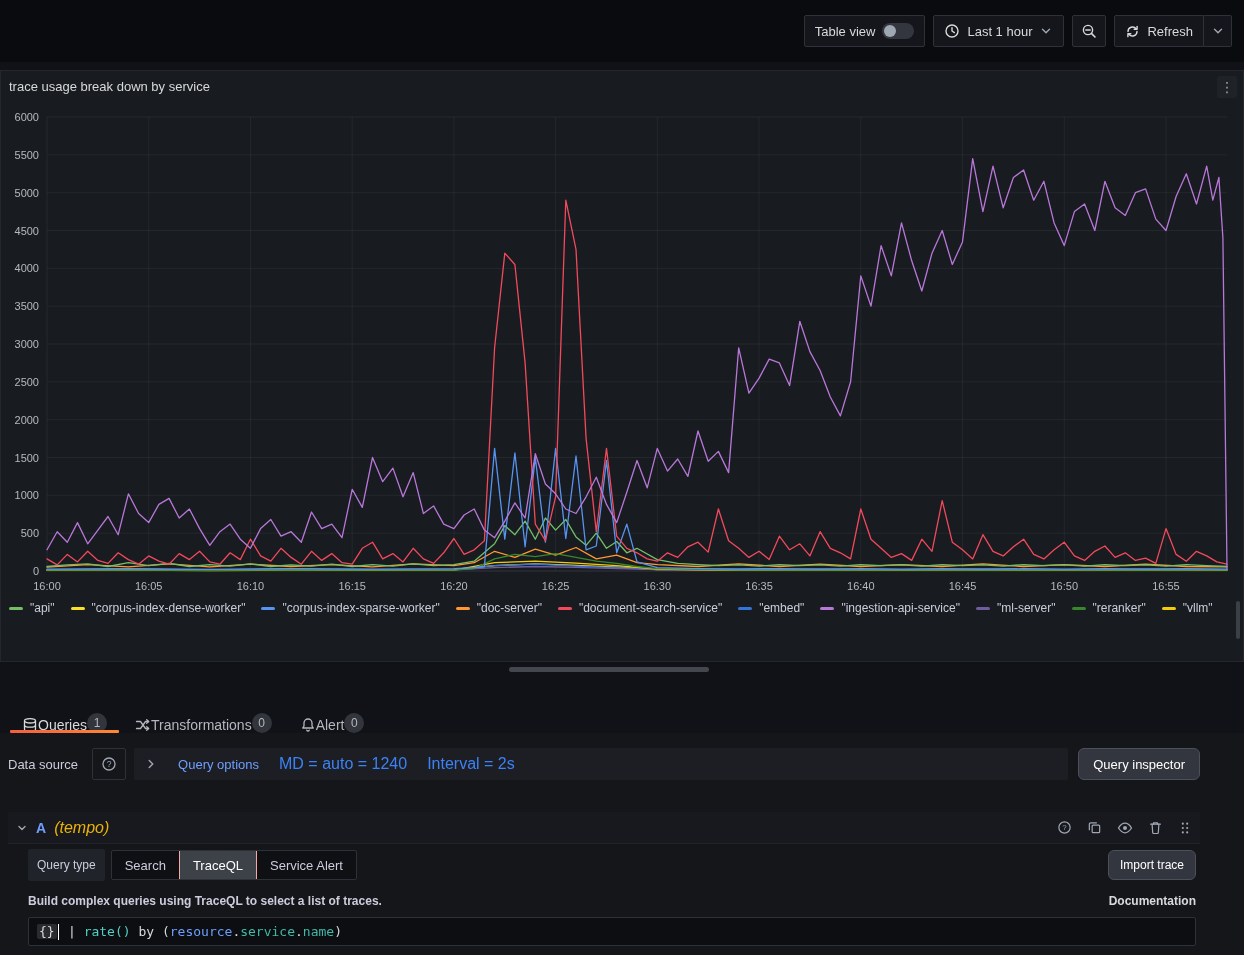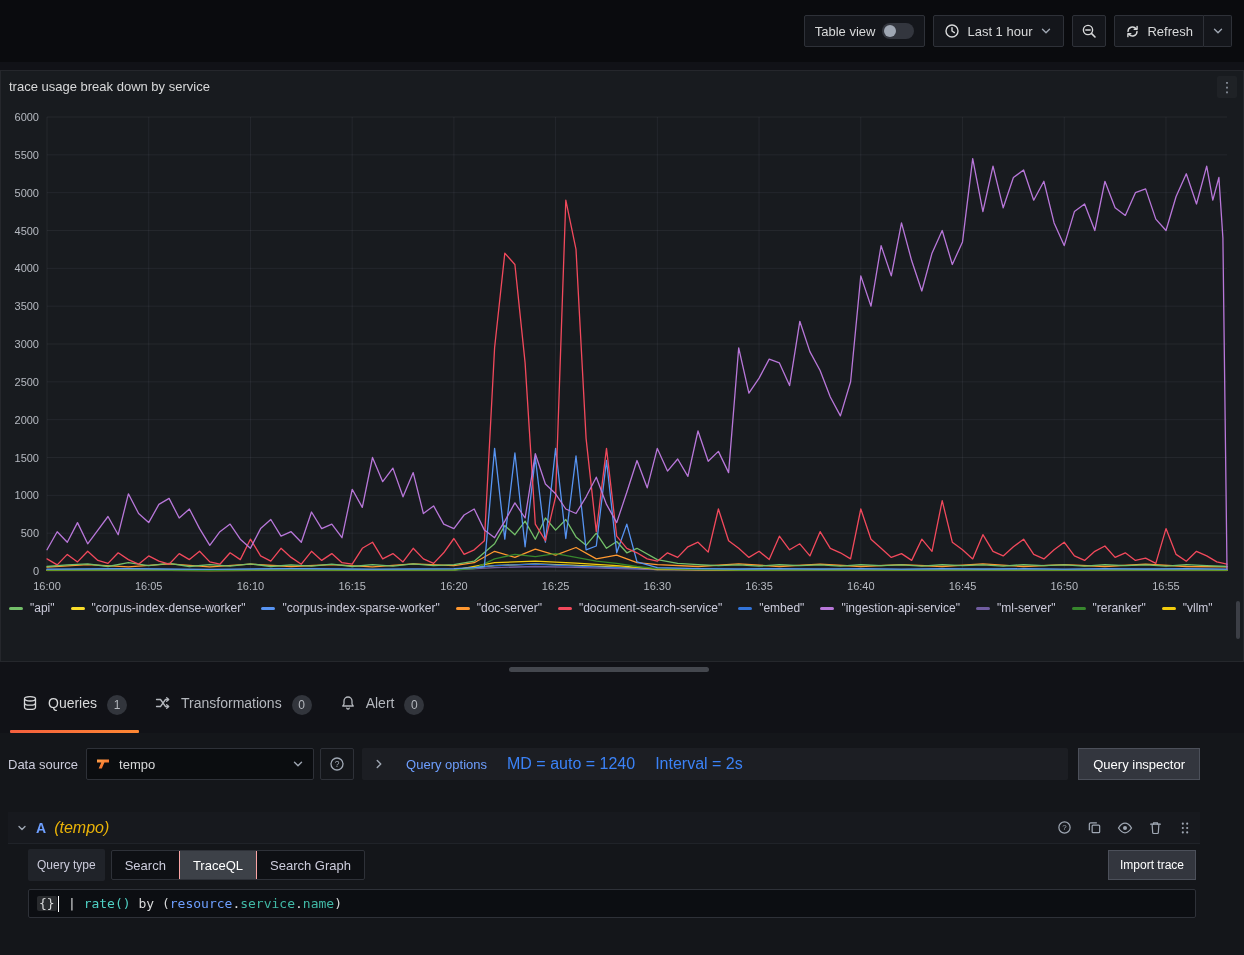--- a/index.html
+++ b/index.html
@@ -43,21 +43,21 @@
   .legend-scroll { position:absolute; right:3px; top:530px; width:4px; height:38px;
     background:#3c3f46; border-radius:2px; }
 
   
   .resize-handle { position:absolute; top:667px; left:509px; width:200px; height:5px;
     background:#44474e; border-radius:3px; cursor:row-resize; }
 
   
   .tabs { position:absolute; top:695px; left:0; right:0; height:38px;
     display:flex; align-items:stretch; padding-left:8px; }
-  .tab { display:flex; align-items:flex-start; gap:10px; padding:0 14px; position:relative;
+  .tab { display:flex; align-items:flex-end; gap:0; padding:0 14px; position:relative;
     font-size:14px; color:#b4b7bd; cursor:pointer; }
   .tab.active { color:#d8d9da; }
   .tab.active::after { content:''; position:absolute; left:2px; right:2px; bottom:0; height:3px;
     background:linear-gradient(90deg,#f55f3e 0%,#ff8833 100%); border-radius:1px; }
   .badge { min-width:20px; height:20px; border-radius:10px; background:#32353c;
     display:flex; align-items:center; justify-content:center; font-size:12px;
     color:#b4b7bd; padding:0 6px; }
 
   
   .lower { position:absolute; top:733px; left:0; right:0; bottom:0; background:#14161a; }
@@ -67,21 +67,21 @@
     border-radius:2px; display:flex; align-items:center; gap:8px; padding:0 8px; cursor:pointer; }
   .ds-picker .ds-name { font-weight:500; color:#d8d9da; }
   .ds-picker .chev { margin-left:auto; color:#9fa7b3; display:flex; }
   .icon-btn { width:34px; height:32px; border:1px solid #2e3138; border-radius:2px;
     background:transparent; display:flex; align-items:center; justify-content:center;
     margin-left:6px; color:#9fa7b3; cursor:pointer; }
   .qo-bar { flex:1; height:32px; margin-left:8px; display:flex; align-items:center; gap:20px;
     background:rgba(204,204,220,0.05); border-radius:2px; padding:0 10px; cursor:pointer; }
   .qo-link { color:#6e9fff; }
   .qo-sum { color:#3b82f6; font-size:16px; }
-  .sec-btn { height:32px; background:#33363e; border:1px solid #4c505a; border-radius:0;
+  .sec-btn { height:32px; background:#33363e; border:1px solid #4c505a; border-radius:6px;
     color:#ffffff; font-weight:500; font-size:13px; padding:0 14px; margin-left:10px;
     cursor:pointer; font-family:"Liberation Sans",sans-serif; white-space:nowrap; }
 
   .qrow { display:flex; align-items:center; gap:8px; margin:31px 44px 0 8px; height:32px;
     background:#17191e; border-bottom:1px solid #202329; padding:0 8px; }
   .refid { color:#6e9fff; font-weight:700; font-size:14px; }
   .dshint { color:#eab308; font-style:italic; font-size:16px; margin-left:0; }
   .qicons { margin-left:auto; display:flex; align-items:center; gap:15px; color:#9fa7b3; }
   .qicons > span { display:flex; cursor:pointer; }
 
@@ -307,39 +307,20 @@
     </span>
     <span>Alert</span>
     <span class="badge">0</span>
   </div>
 </div>
 
 <div class="lower">
 
   <div class="ds-row">
     <span class="ds-label">Data source</span>
-    <div class="ds-picker">
-      <span style="display:flex">
-        <svg width="16" height="16" viewBox="0 0 16 16">
-            <defs>
-              <linearGradient id="tg" x1="0" y1="0" x2="1" y2="1">
-                <stop offset="0" stop-color="#ffa24b"></stop>
-                <stop offset="1" stop-color="#f25e1f"></stop>
-              </linearGradient>
-            </defs>
-            <path d="M2 3.5 h12 v3 h-4.6 l-2.6 6 h-3.1 l2.6 -6 H2 Z" fill="url(#tg)"></path>
-          </svg>
-      </span>
-      <span class="ds-name">tempo</span>
-      <span class="chev">
-        <svg width="14" height="14" viewBox="0 0 16 16">
-            <path d="M4 6 l4 4 4-4" fill="none" stroke="currentColor" stroke-width="1.6" stroke-linecap="round" stroke-linejoin="round"></path>
-          </svg>
-      </span>
-    </div>
     <div class="icon-btn">
       <span style="display:flex">
         <svg width="16" height="16" viewBox="0 0 16 16">
             <circle cx="8" cy="8" r="6" fill="none" stroke="currentColor" stroke-width="1.3"></circle>
             <text x="8" y="11" text-anchor="middle" font-size="8.5" fill="currentColor">?</text>
           </svg>
       </span>
     </div>
     <div class="qo-bar">
       <span style="display:flex;color:#9fa7b3">
@@ -400,20 +381,24 @@
       </span>
     </div>
   </div>
 
   <div class="qbody">
     <div class="qtype-row">
       <span class="inline-label">Query type</span>
       <div class="radiogroup">
         <div class="seg">Search</div>
         <div class="seg active">TraceQL</div>
-        <div class="seg">Search Graph</div>
+        <div class="seg">Service Alert</div>
       </div>
       <button class="sec-btn import-btn">Import trace</button>
     </div>
+    <div class="desc-row">
+      <span>Build complex queries using TraceQL to select a list of traces.</span>
+      <span class="doc">Documentation</span>
+    </div>
     <div class="codebox" id="codebox"><span class="tok-hl" style="color: rgb(216, 217, 218);">{}</span><span class="caret"></span><span style="color: rgb(216, 217, 218);"> | </span><span style="color: rgb(79, 209, 197);">rate()</span><span style="color: rgb(216, 217, 218);"> by </span><span style="color: rgb(216, 217, 218);">(</span><span style="color: rgb(110, 159, 255);">resource</span><span style="color: rgb(216, 217, 218);">.</span><span style="color: rgb(65, 185, 166);">service</span><span style="color: rgb(216, 217, 218);">.</span><span style="color: rgb(65, 185, 166);">name</span><span style="color: rgb(216, 217, 218);">)</span></div>
   </div>
 
 </div>
 
 </body></html>

